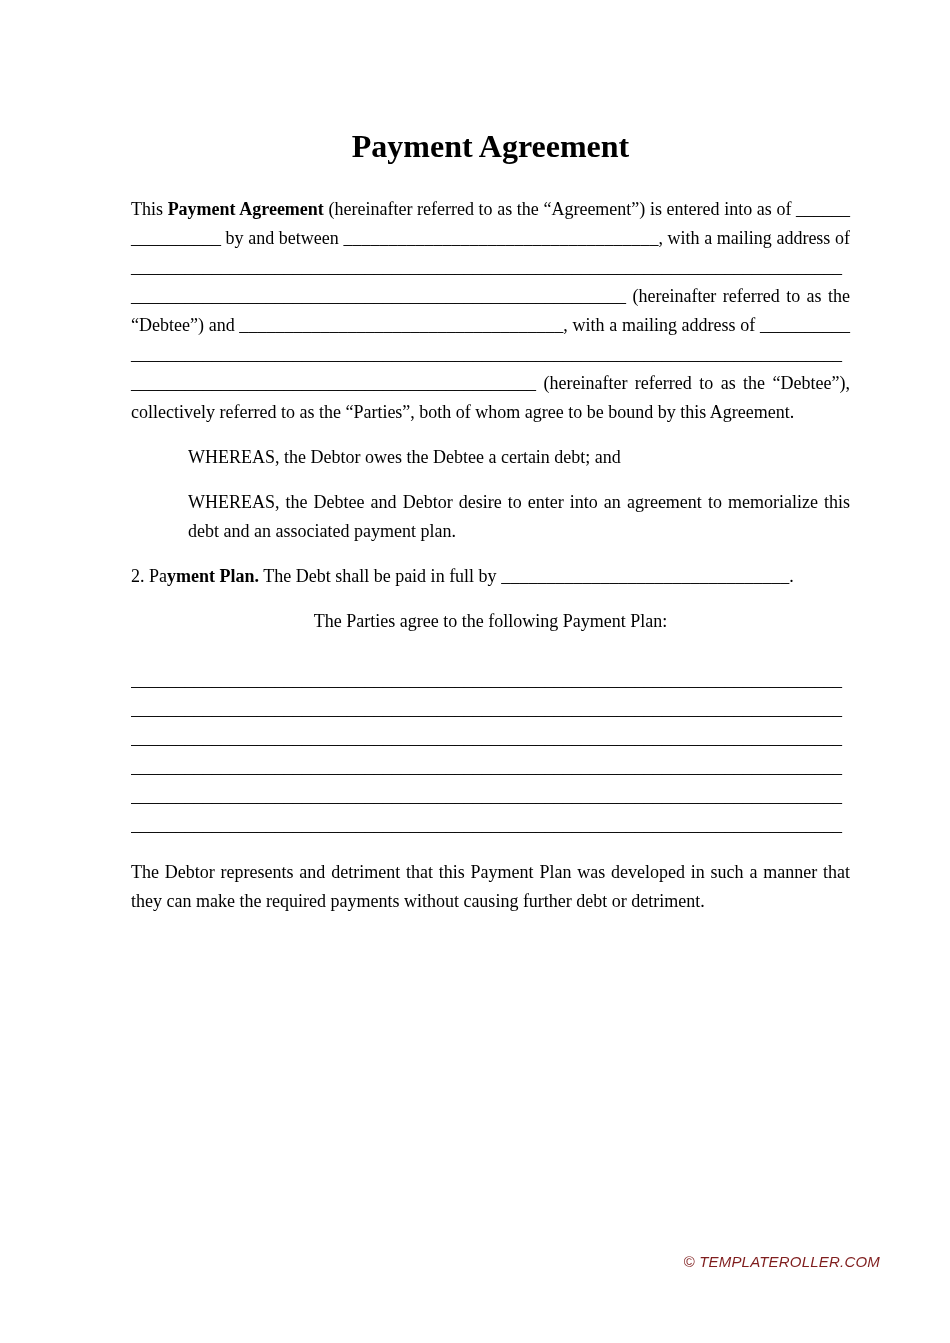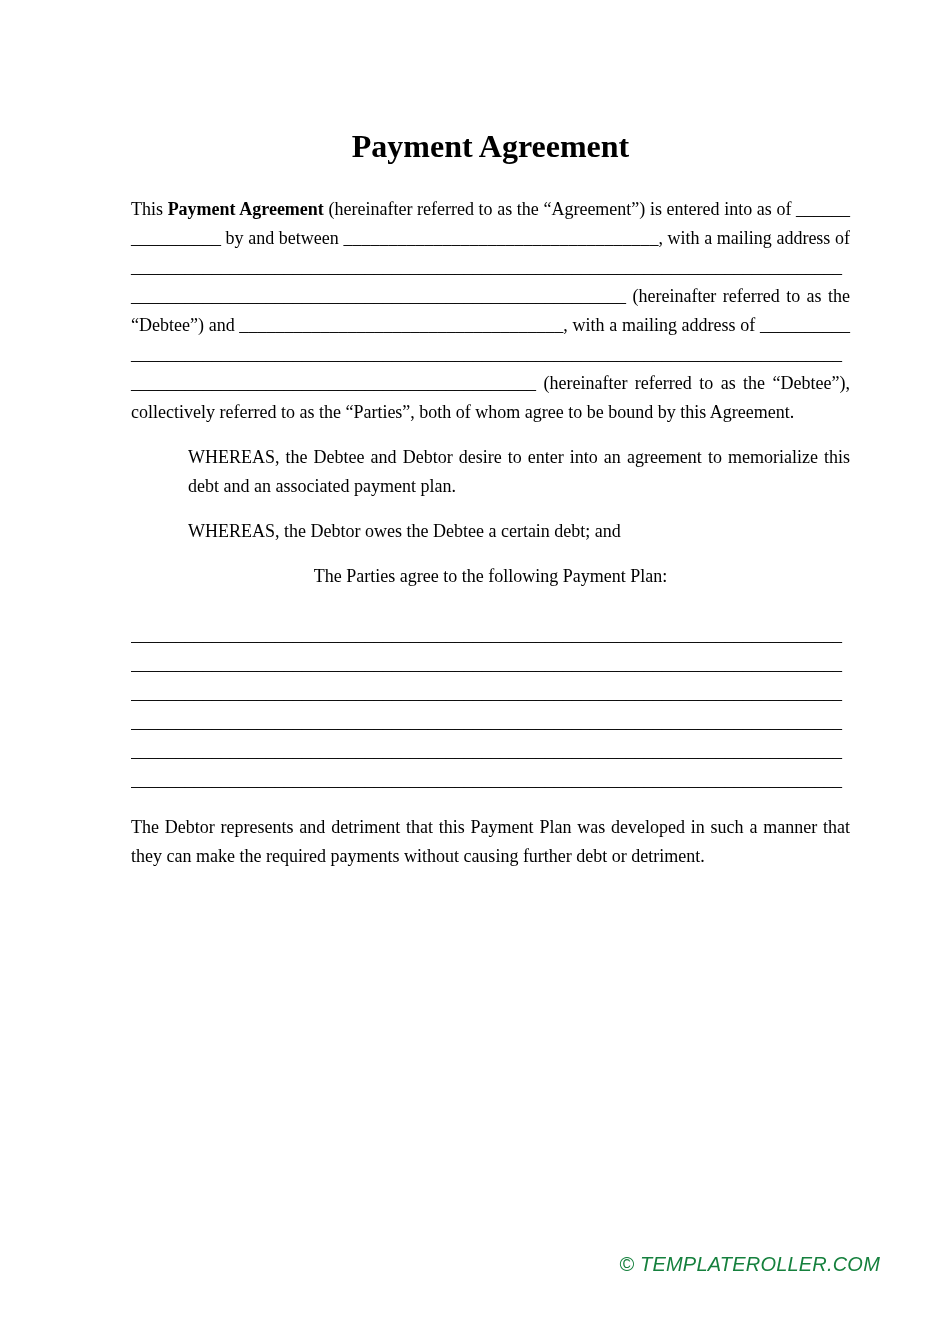--- a/index.html
+++ b/index.html
@@ -27,39 +27,40 @@
   .blank { word-break:break-all; }
   .plan-lines { margin:30px 0 18px 0; }
   .plan-lines .line {
     font-size:18px; line-height:29px; text-align:left; margin:0;
     white-space:nowrap; overflow:hidden;
   }
   .left { text-align:center; }
   .footer-credit {
     position:absolute; top:1253px; right:70px;
     font-family:"Liberation Sans","DejaVu Sans",sans-serif;
-    font-style:italic; font-size:20px; letter-spacing:0.2px;
-    color:#15803d; cursor:pointer;
+    font-style:italic; font-size:15px; letter-spacing:0.2px;
+    color:#7f1d1d; cursor:pointer;
   }
 </style>
 </head>
 <body>
 
 <div class="page">
 
   <h1 class="doc-title">Payment Agreement</h1>
 
   <p class="para"><span>This </span><span class="b">Payment Agreement</span><span> (hereinafter referred to as the “Agreement”) is entered into as of </span><span class="blank">________________</span><span> by and between </span><span class="blank">___________________________________</span><span>, with a mailing address of </span><span class="blank">______________________________________________________________________________________________________________________________________</span><span> (hereinafter referred to as the “Debtee”) and </span><span class="blank">____________________________________</span><span>, with a mailing address of </span><span class="blank">______________________________________________________________________________________________________________________________________</span><span> (hereinafter referred to as the “Debtee”), collectively referred to as the “Parties”, both of whom agree to be bound by this Agreement.</span></p>
 
+  <p class="para indent">WHEREAS, the Debtor owes the Debtee a certain debt; and</p>
+
   <p class="para indent">WHEREAS, the Debtee and Debtor desire to enter into an agreement to memorialize this debt and an associated payment plan.</p>
-
-  <p class="para indent">WHEREAS, the Debtor owes the Debtee a certain debt; and</p>
 
 
 
+  <p class="para"><span>2. Pa</span><span class="b">yment Plan.</span><span> The Debt shall be paid in full by </span><span class="blank">________________________________</span><span>.</span></p>
 
   <p class="para left">The Parties agree to the following Payment Plan:</p>
 
   <div class="plan-lines">
     <div class="line">_______________________________________________________________________________</div>
     <div class="line">_______________________________________________________________________________</div>
     <div class="line">_______________________________________________________________________________</div>
     <div class="line">_______________________________________________________________________________</div>
     <div class="line">_______________________________________________________________________________</div>
     <div class="line">_______________________________________________________________________________</div>

